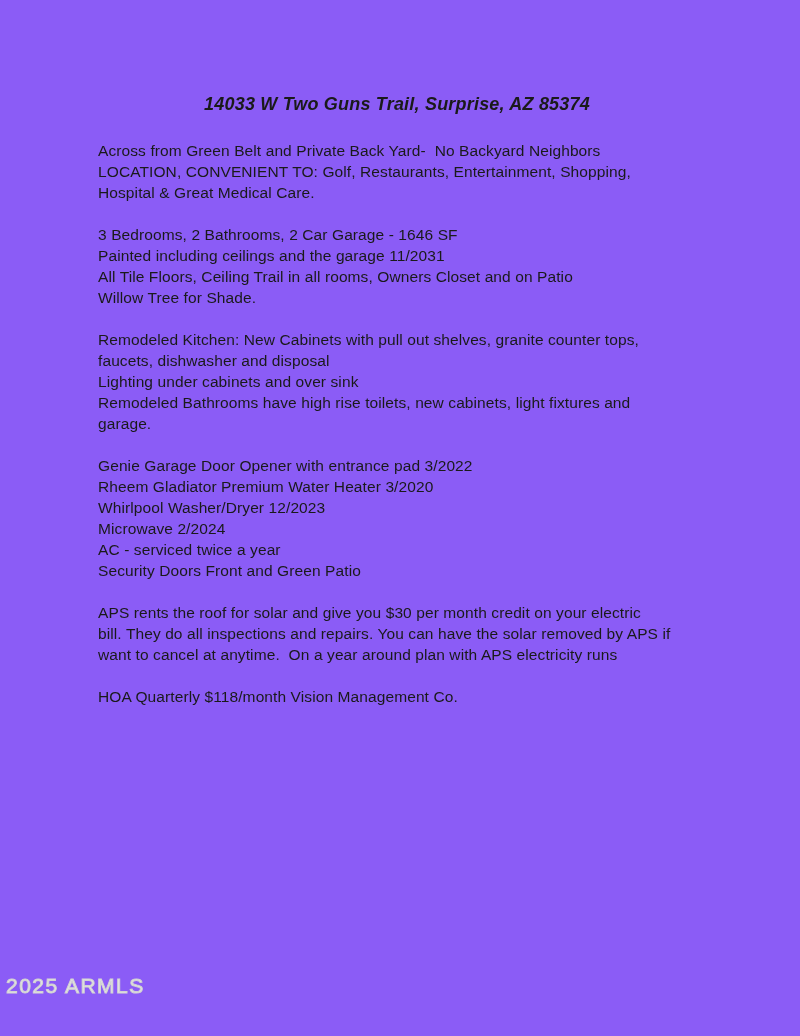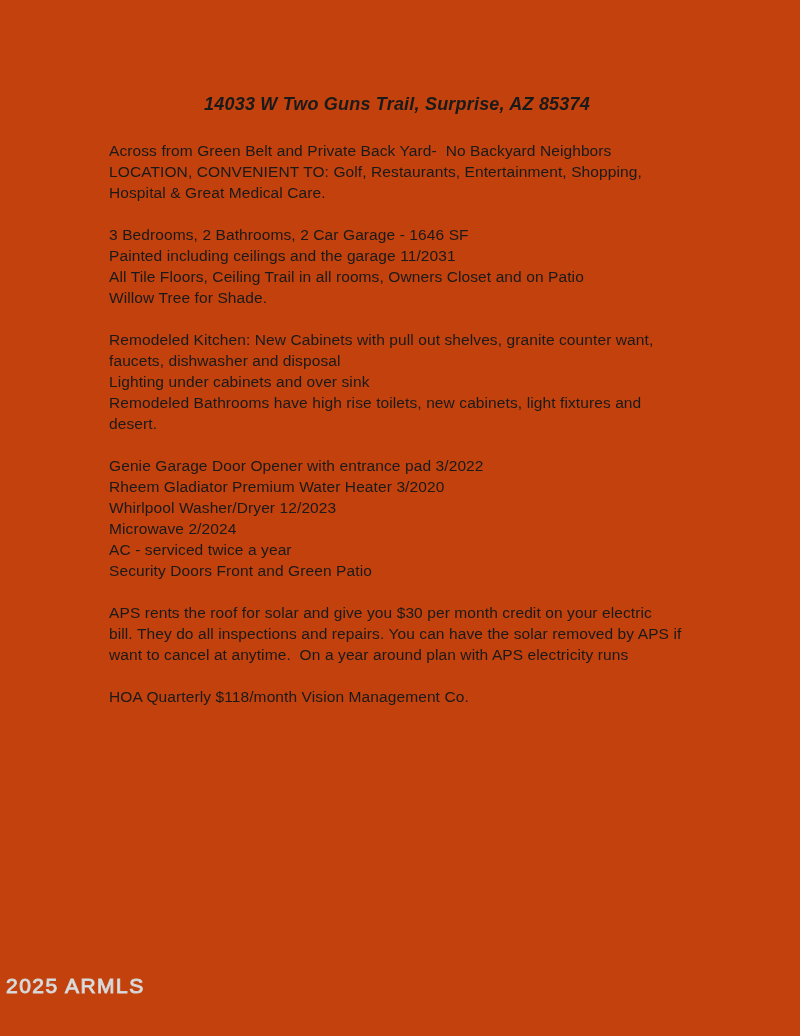--- a/index.html
+++ b/index.html
@@ -4,21 +4,21 @@
 <style>
   html, body {
     margin: 0;
     padding: 0;
     background: #ffffff;
   }
   .page {
     position: relative;
     width: 800px;
     height: 1036px;
-    background: #c2410c;
+    background: #8b5cf6;
     overflow: hidden;
     font-family: "Liberation Sans", sans-serif;
     color: #1a1a1a;
   }
   .content {
     position: absolute;
     left: 94px;
     top: 93px;
     width: 606px;
   }
@@ -26,21 +26,21 @@
     text-align: center;
     font-weight: bold;
     font-style: italic;
     font-size: 18px;
     line-height: 22px;
     margin: 0 0 25px 0;
     letter-spacing: 0.2px;
     white-space: pre-wrap;
   }
   .para {
-    margin: 0 0 21px 15px;
+    margin: 0 0 21px 4px;
   }
   .line {
     font-size: 15.5px;
     line-height: 21px;
     white-space: pre-wrap;
     letter-spacing: 0.1px;
   }
   .watermark {
     position: absolute;
     left: 6px;
@@ -70,25 +70,25 @@
     </div>
 
     <div class="para">
       <div class="line">3 Bedrooms, 2 Bathrooms, 2 Car Garage - 1646 SF</div>
       <div class="line">Painted including ceilings and the garage 11/2031</div>
       <div class="line">All Tile Floors, Ceiling Trail in all rooms, Owners Closet and on Patio</div>
       <div class="line">Willow Tree for Shade.</div>
     </div>
 
     <div class="para">
-      <div class="line">Remodeled Kitchen: New Cabinets with pull out shelves, granite counter want,</div>
+      <div class="line">Remodeled Kitchen: New Cabinets with pull out shelves, granite counter tops,</div>
       <div class="line">faucets, dishwasher and disposal</div>
       <div class="line">Lighting under cabinets and over sink</div>
       <div class="line">Remodeled Bathrooms have high rise toilets, new cabinets, light fixtures and</div>
-      <div class="line">desert.</div>
+      <div class="line">garage.</div>
     </div>
 
     <div class="para">
       <div class="line">Genie Garage Door Opener with entrance pad 3/2022</div>
       <div class="line">Rheem Gladiator Premium Water Heater 3/2020</div>
       <div class="line">Whirlpool Washer/Dryer 12/2023</div>
       <div class="line">Microwave 2/2024</div>
       <div class="line">AC - serviced twice a year</div>
       <div class="line">Security Doors Front and Green Patio</div>
     </div>

